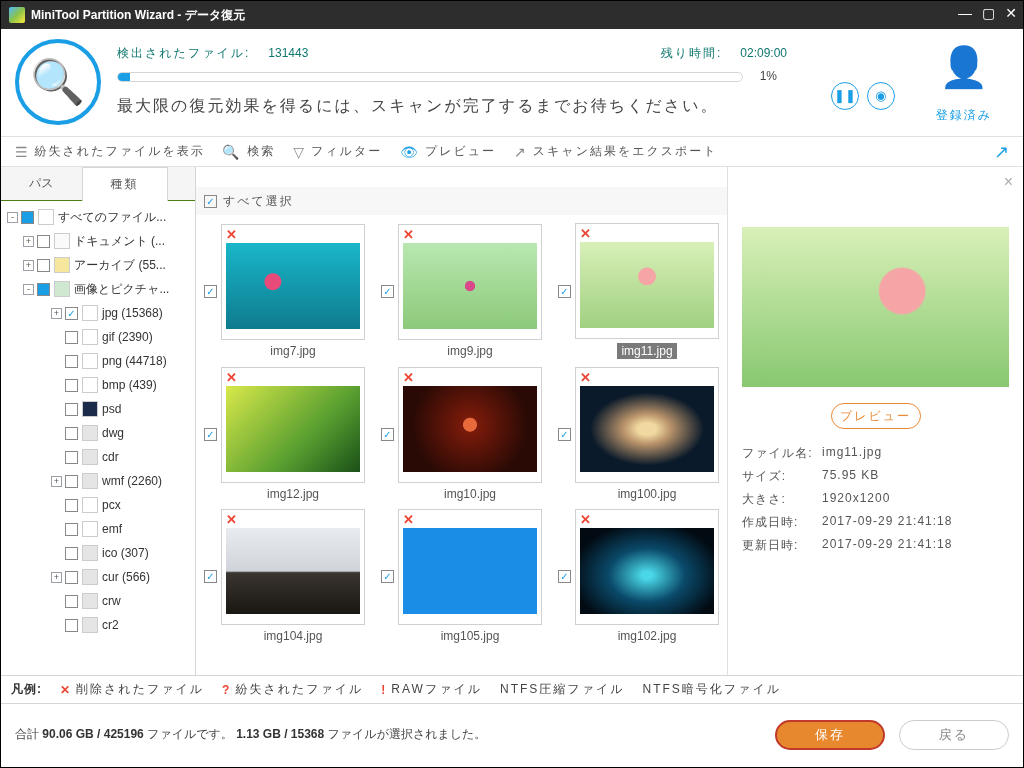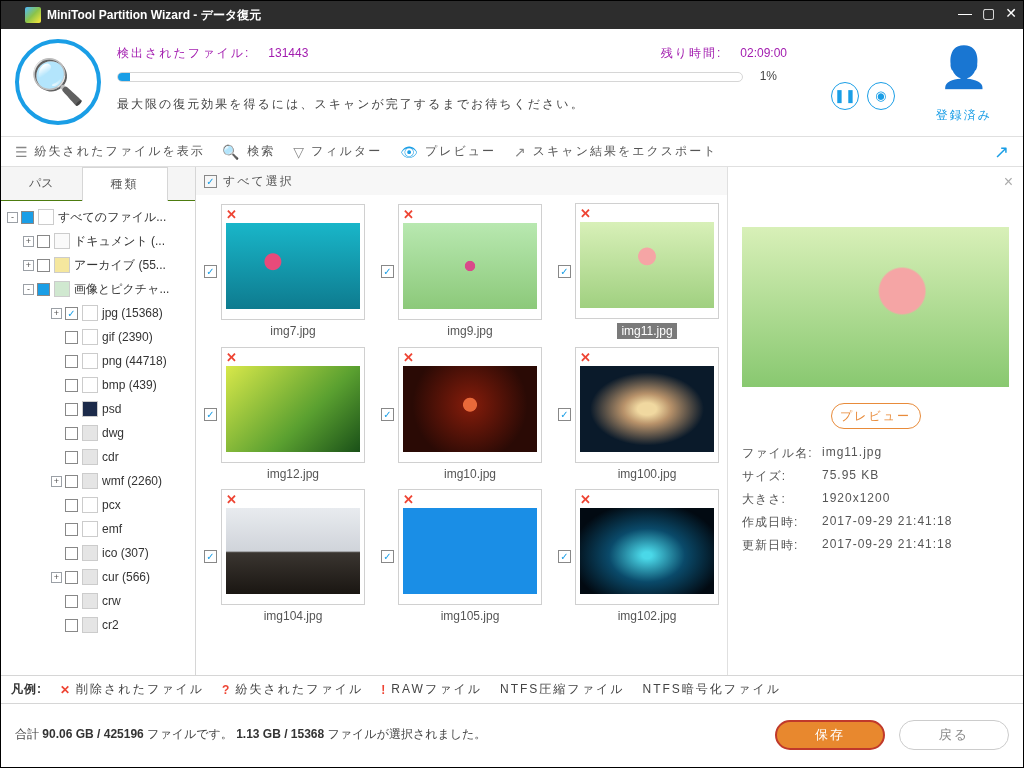--- a/index.html
+++ b/index.html
@@ -1,30 +1,30 @@
 <!DOCTYPE html>
 <html><head>
 <meta charset="utf-8">
 <style>
 * { box-sizing: border-box; margin: 0; padding: 0; font-family: "Meiryo", "MS PGothic", sans-serif; }
 body { background: #fff; width: 1024px; height: 768px; overflow: hidden; position: relative; border: 1px solid #000; }
-.titlebar { height: 28px; background: #2d2d2d; display: flex; align-items: center; padding: 0 24px; color: #fff; position: relative; }
+.titlebar { height: 28px; background: #2d2d2d; display: flex; align-items: center; padding: 0 8px; color: #fff; position: relative; }
 .titlebar .logo { width: 16px; height: 16px; margin-right: 6px; background: linear-gradient(135deg,#4db8ff,#8bc34a,#ffeb3b); border-radius: 2px; }
 .titlebar .title { font-size: 12px; font-weight: bold; }
 .titlebar .winbtns { position: absolute; right: 6px; top: 4px; display: flex; gap: 10px; font-size: 14px; }
 .header { height: 108px; background: #fff; border-bottom: 1px solid #e0e0e0; display: flex; padding: 10px 14px; }
 .scan-ico { width: 86px; height: 86px; border: 4px solid #1a9ee6; border-radius: 50%; display: flex; align-items: center; justify-content: center; margin-right: 16px; }
 .scan-center { font-size: 44px; color: #1a9ee6; }
 .prog-area { flex: 1; padding-top: 6px; }
-.prog-top { display: flex; justify-content: space-between; font-size: 12px; color: #a21caf; margin-bottom: 10px; }
+.prog-top { display: flex; justify-content: space-between; font-size: 12px; color: #0f766e; margin-bottom: 10px; }
 .prog-top .left span:first-child, .prog-top .right span:first-child { letter-spacing: 2px; margin-right: 18px; }
 .prog-bar { height: 10px; background: #fff; border: 1px solid #d6d6d6; border-radius: 5px; position: relative; }
 .prog-fill { position: absolute; left: 0; top: 0; bottom: 0; width: 12px; background: #1a9ee6; border-radius: 5px 0 0 5px; }
 .prog-label { position: absolute; right: -34px; top: -3px; font-size: 12px; color: #444; }
-.prog-desc { margin-top: 14px; font-size: 12px; color: #444; letter-spacing: 2px; }
+.prog-desc { margin-top: 14px; font-size: 16px; color: #444; letter-spacing: 2px; }
 .pause-stop { display: flex; align-items: center; gap: 8px; margin-left: 44px; margin-top: 26px; }
 .circ-btn { width: 28px; height: 28px; border: 1px solid #1a9ee6; border-radius: 50%; display: flex; align-items: center; justify-content: center; color: #1a9ee6; font-size: 13px; cursor: pointer; }
 .user-blk { width: 90px; text-align: center; margin-left: 24px; padding-top: 8px; }
 .user-ico { font-size: 40px; color: #1a9ee6; line-height: 1; }
 .user-lbl { font-size: 12px; color: #1a9ee6; margin-top: 20px; letter-spacing: 2px; }
 .toolbar { height: 30px; display: flex; align-items: center; padding: 0 14px; gap: 18px; font-size: 12px; color: #555; border-bottom: 1px solid #e0e0e0; position: relative; }
 .titem { display: flex; align-items: center; gap: 5px; cursor: pointer; letter-spacing: 2px; }
 .tic { font-size: 14px; color: #888; }
 .toolbar .blue { color: #1a9ee6; }
 .export-icon { position: absolute; right: 14px; font-size: 18px; color: #1a9ee6; cursor: pointer; }
@@ -50,21 +50,21 @@
 .tico.img { background: #d0e8d0; }
 .tico.jpg { background: #fff; color: #c0392b; }
 .tico.gif { background: #fff; color: #2c7; }
 .tico.png { background: #fff; color: #26a; }
 .tico.bmp { background: #fff; color: #d66; }
 .tico.psd { background: #1c2b4a; color: #5bd; }
 .tico.psp { background: #4466aa; color: #fff; }
 .tico.pcx { background: #fff; color: #333; font-size: 7px; }
 .tico.emf { background: #fff; color: #c55; font-size: 9px; }
 .content { flex: 1; display: flex; }
-.thumbs-area { flex: 1; overflow: hidden; position: relative; }
+.thumbs-area { flex: 1; overflow: hidden; position: relative; margin-top: 20px; }
 .select-all-row { height: 28px; display: flex; align-items: center; padding-left: 8px; font-size: 12px; color: #555; background: #f7f7f7; }
 .select-all-row .cb { margin-right: 6px; }
 .select-all-row span { letter-spacing: 2px; }
 .thumb-scroll { overflow-y: hidden; height: 446px; padding: 8px; }
 .trow { display: flex; gap: 16px; margin-bottom: 8px; }
 .tcell { display: flex; align-items: center; gap: 4px; }
 .rowcb { width: 13px; height: 13px; border: 1px solid #888; font-size: 10px; line-height: 11px; text-align: center; color: #1a9ee6; }
 .rowcb.chk::after { content: "✓"; }
 .thumb { width: 144px; text-align: center; }
 .tframe { border: 1px solid #d0d0d0; background: #fff; padding: 4px; position: relative; height: 116px; }

